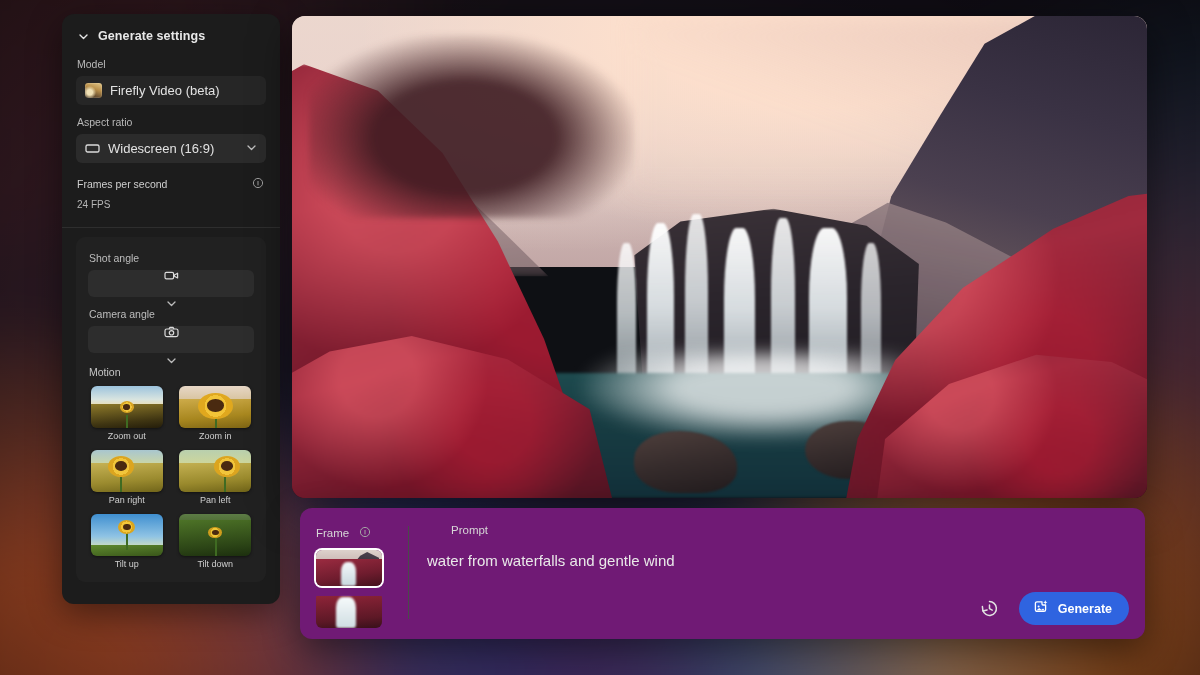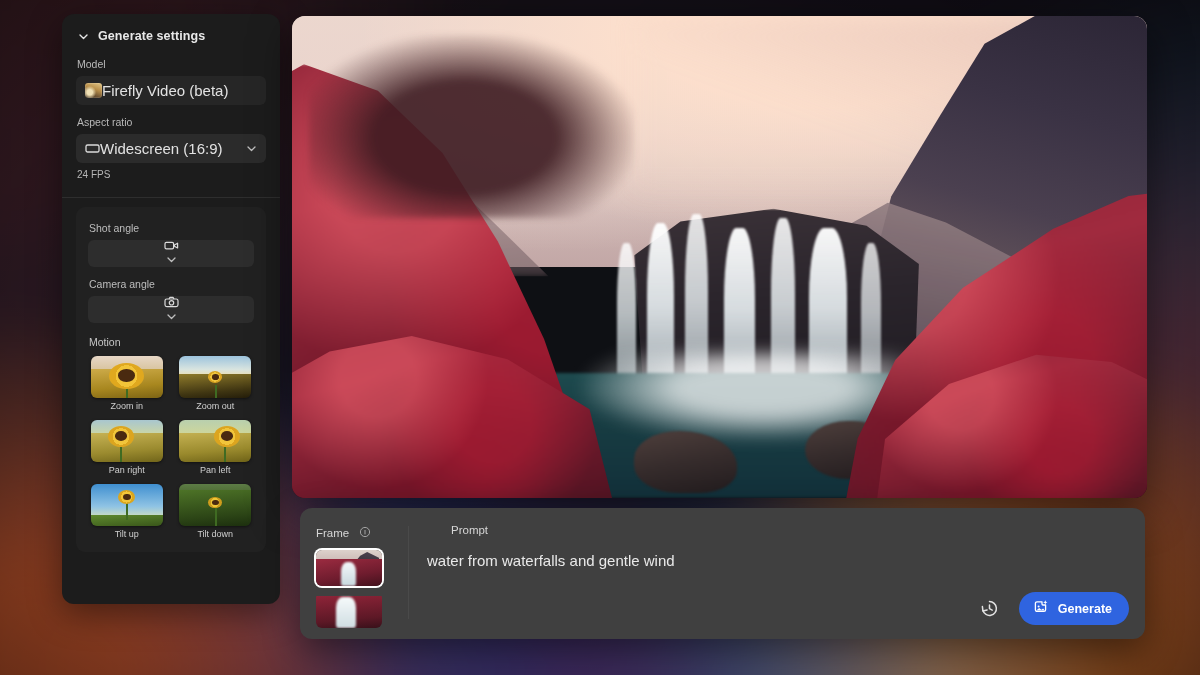--- a/index.html
+++ b/index.html
@@ -53,23 +53,23 @@
   .section-head .caret { width: 11px; height: 11px; flex: none; }
   .section-head .caret svg { display: block; }
   .section-title { font-size: 12.5px; font-weight: bold; color: #e8e8e8; letter-spacing: .1px; }
 
   .group { padding: 0 14px; }
   .field-label { font-size: 10.5px; color: #b9b9b9; margin: 4px 0 6px 1px; }
 
   .control {
     height: 29px; border-radius: 6px;
     background: #2b2b2b;
-    display: flex; align-items: center; 
+    display: flex; align-items: center; gap: 8px;
     padding: 0 9px;
-    font-size: 15px; color: #e2e2e2;
+    font-size: 13px; color: #e2e2e2;
   }
   .control.plain { background: #262626; }
   .control .lead { flex: none; display: flex; align-items: center; }
   .control .txt { flex: 1; overflow: hidden; white-space: nowrap; text-overflow: ellipsis; }
   .control .chev { flex: none; opacity: .85; }
 
   .model-thumb {
     width: 17px; height: 15px; border-radius: 3px; flex: none;
     background:
       radial-gradient(circle at 28% 62%, #efe0b4 0 18%, rgba(239,224,180,0) 42%),
@@ -217,21 +217,21 @@
     filter: blur(1px);
   }
   .r1 { left: 40%; bottom: 1%; width: 12%; height: 13%; border-radius: 44% 56% 36% 44%; }
   .r2 { left: 60%; bottom: 4%; width: 10%; height: 12%; border-radius: 50% 44% 40% 50%; }
   .r3 { left: 71%; bottom: 12%; width: 9%; height: 11%; border-radius: 46% 54% 38% 46%; }
 
   
   #promptbar {
     position: absolute; left: 300px; top: 508px;
     width: 845px; height: 131px;
-    background: #404040; border-radius: 12px;
+    background: #701a75; border-radius: 12px;
     z-index: 3; display: flex;
     box-shadow: 0 12px 36px rgba(0,0,0,.48);
   }
   .frame-col { width: 94px; padding: 16px 0 0 16px; }
   .frame-head { display: flex; align-items: center; gap: 10px; margin-bottom: 8px; }
   .frame-head .lbl { font-size: 11.5px; color: #d6d6d6; }
   .frames { display: flex; flex-direction: column; gap: 6px; }
   .frame-thumb {
     width: 66px; height: 36px; border-radius: 6px; overflow: hidden;
     position: relative; cursor: pointer;
@@ -317,20 +317,29 @@
           </svg>
       </span>
       <span class="txt">Widescreen (16:9)</span>
       <span class="chev">
         <svg width="11" height="11" viewBox="0 0 11 11">
             <path d="M2 4 L5.5 7.5 L9 4" fill="none" stroke="#d8d8d8" stroke-width="1.3" stroke-linecap="round" stroke-linejoin="round"></path>
           </svg>
       </span>
     </div>
 
+    <div class="fps-row">
+      <span class="lbl">Frames per second</span>
+      <span>
+        <svg width="12" height="12" viewBox="0 0 12 12">
+            <circle cx="6" cy="6" r="4.6" fill="none" stroke="#9c9c9c" stroke-width="1"></circle>
+            <line x1="6" y1="4" x2="6" y2="8.4" stroke="#9c9c9c" stroke-width="1"></line>
+          </svg>
+      </span>
+    </div>
     <div class="fps-value">24 FPS</div>
   </div>
 
   <div class="divider"></div>
 
 
   <div class="camera-card">
     <div class="field-label">Shot angle</div>
     <div class="control">
       <span class="lead">
@@ -360,39 +369,39 @@
       <span class="chev">
         <svg width="11" height="11" viewBox="0 0 11 11">
             <path d="M2 4 L5.5 7.5 L9 4" fill="none" stroke="#d8d8d8" stroke-width="1.3" stroke-linecap="round" stroke-linejoin="round"></path>
           </svg>
       </span>
     </div>
 
     <div class="motion-label">Motion</div>
 
     <div class="motion-grid">
+
+      <div class="motion-cell">
+        <div class="motion-thumb">
+          <div class="mt-sky" style="height:46%;background:linear-gradient(180deg,#9cc3dd,#d8e4e0 70%,#e9dfb8)"></div>
+          <div class="mt-field" style="height:56%;background:linear-gradient(175deg,#8e7a2a,#3f3512 70%,#241d0a)"></div>
+          <div class="stem" style="left:49%;bottom:0;height:30%;"></div>
+          <div class="sunflower" style="left:40%;top:36%;width:20%;height:28%;background:radial-gradient(circle,#f0c53c 0 50%,#d9a422 50% 100%)"></div>
+        </div>
+        <div class="motion-cap">Zoom out</div>
+      </div>
 
       <div class="motion-cell">
         <div class="motion-thumb">
           <div class="mt-sky" style="height:34%;background:linear-gradient(180deg,#e7d7c6,#d8c49f)"></div>
           <div class="mt-field" style="height:70%;background:linear-gradient(175deg,#cdab49,#a8871f 60%,#7d6414)"></div>
           <div class="stem" style="left:49%;bottom:0;height:44%;"></div>
           <div class="sunflower" style="left:26%;top:16%;width:48%;height:62%;background:radial-gradient(circle,#f2c438 0 50%,#e0a81e 50% 100%)"></div>
         </div>
         <div class="motion-cap">Zoom in</div>
-      </div>
-
-      <div class="motion-cell">
-        <div class="motion-thumb">
-          <div class="mt-sky" style="height:46%;background:linear-gradient(180deg,#9cc3dd,#d8e4e0 70%,#e9dfb8)"></div>
-          <div class="mt-field" style="height:56%;background:linear-gradient(175deg,#8e7a2a,#3f3512 70%,#241d0a)"></div>
-          <div class="stem" style="left:49%;bottom:0;height:30%;"></div>
-          <div class="sunflower" style="left:40%;top:36%;width:20%;height:28%;background:radial-gradient(circle,#f0c53c 0 50%,#d9a422 50% 100%)"></div>
-        </div>
-        <div class="motion-cap">Zoom out</div>
       </div>
 
       <div class="motion-cell">
         <div class="motion-thumb">
           <div class="mt-sky" style="height:36%;background:linear-gradient(180deg,#a8c6cf,#cdd7a4)"></div>
           <div class="mt-field" style="height:68%;background:linear-gradient(175deg,#c6b254,#9b8b2f 60%,#71651a)"></div>
           <div class="stem" style="left:40%;bottom:0;height:50%;"></div>
           <div class="sunflower" style="left:24%;top:14%;width:36%;height:50%;background:radial-gradient(circle,#f1c53b 0 50%,#dca51f 50% 100%)"></div>
         </div>
         <div class="motion-cap">Pan right</div>

